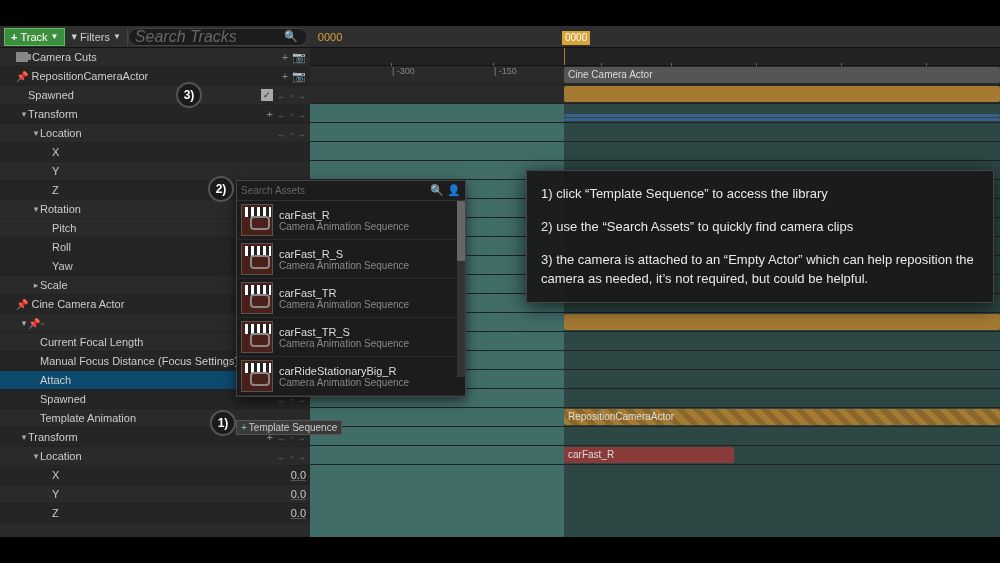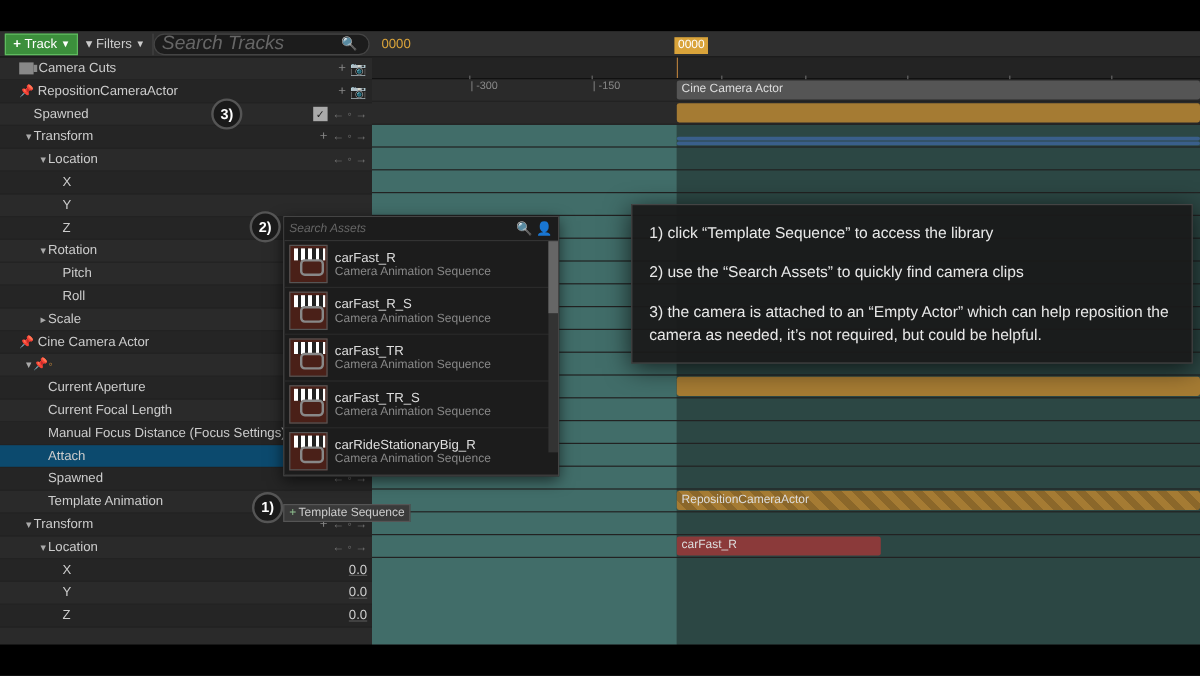--- a/index.html
+++ b/index.html
@@ -50,21 +50,21 @@
 .clip-red { background:#8b3a3a; }
 .clip-blue { background:#3a5f8b; height:3px; top:14px; }
 .clip-blue2 { background:#3a5f8b; height:3px; top:10px; }
 .striped { background:repeating-linear-gradient(45deg,#a57b33,#a57b33 6px,#8b672a 6px,#8b672a 12px); }
 .teal-fill { position:absolute; left:0; top:38px; right:436px; bottom:0; background:#416d69; }
 .teal-fill2 { position:absolute; left:254px; top:38px; right:0; bottom:0; background:#2d5f5a; opacity:0.55; }
 
 
 .picker { position:absolute; left:236px; top:154px; width:230px; background:#1c1c1c; border:1px solid #444; z-index:50; box-shadow:0 4px 12px rgba(0,0,0,0.6); }
 .picker .ps { height:20px; display:flex; align-items:center; padding:0 4px; background:#1c1c1c; border-bottom:1px solid #333; }
-.picker .ps input { flex:1; background:none; border:none; color:#999; font-size:10px; outline:none; font-style:italic; }
+.picker .ps input { flex:1; background:none; border:none; color:#999; font-size:10px; outline:none; }
 .picker .ps input::placeholder { color:#666; }
 .picker .list { max-height:196px; overflow-y:auto; }
 .prow { display:flex; padding:3px 4px; gap:6px; align-items:center; border-bottom:1px solid #2a2a2a; cursor:pointer; }
 .pthumb { width:32px; height:32px; background:#4a2018; position:relative; flex-shrink:0; border:1px solid #555; }
 .pthumb::before { content:""; position:absolute; top:2px; left:3px; width:26px; height:10px; background:repeating-linear-gradient(90deg,#fff 0,#fff 3px,#222 3px,#222 6px); }
 .pthumb::after { content:""; position:absolute; bottom:5px; left:8px; width:16px; height:10px; border:2px solid #888; border-radius:4px; }
 .ptxt { display:flex; flex-direction:column; }
 .pname { font-size:11px; color:#ddd; }
 .ptype { font-size:10px; color:#888; }
 .pfoot { height:20px; background:#1c1c1c; border-top:1px solid #333; display:flex; align-items:center; justify-content:space-between; padding:0 6px; font-size:10px; color:#aaa; }
@@ -175,20 +175,26 @@
         <span class="exp"></span>
         <span class="label">Pitch</span>
         <span class="val">0.0</span>
       </div>
       <div class="row dark">
         <span style="width:44px"></span>
         <span class="exp"></span>
         <span class="label">Roll</span>
         <span class="val">0.0</span>
       </div>
+      <div class="row dark">
+        <span style="width:44px"></span>
+        <span class="exp"></span>
+        <span class="label">Yaw</span>
+        <span class="val">0.0</span>
+      </div>
       <div class="row">
         <span style="width:32px"></span>
         <span class="exp">▸</span>
         <span class="label">Scale</span>
       </div>
       <div class="row dark">
         <span style="width:8px"></span>
         <span class="exp"></span>
         <span class="icon-pin">📌</span>
         <span class="label">Cine Camera Actor</span>
@@ -197,26 +203,20 @@
           <span>📷</span>
         </span>
       </div>
       <div class="row">
         <span style="width:20px"></span>
         <span class="exp">▾</span>
         <span class="icon-pin">📌◦</span>
         <span class="cam-icons">
           <span>+</span>
         </span>
-      </div>
-      <div class="row dark">
-        <span style="width:32px"></span>
-        <span class="exp"></span>
-        <span class="label">Current Aperture</span>
-        <span class="val">2.8</span>
       </div>
       <div class="row">
         <span style="width:32px"></span>
         <span class="exp"></span>
         <span class="label">Current Focal Length</span>
         <span class="val">24.0</span>
       </div>
       <div class="row dark">
         <span style="width:32px"></span>
         <span class="exp"></span>

